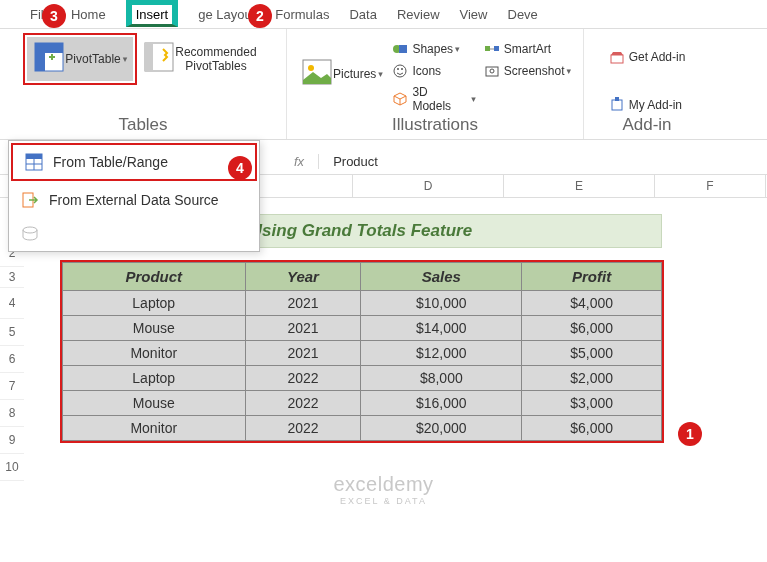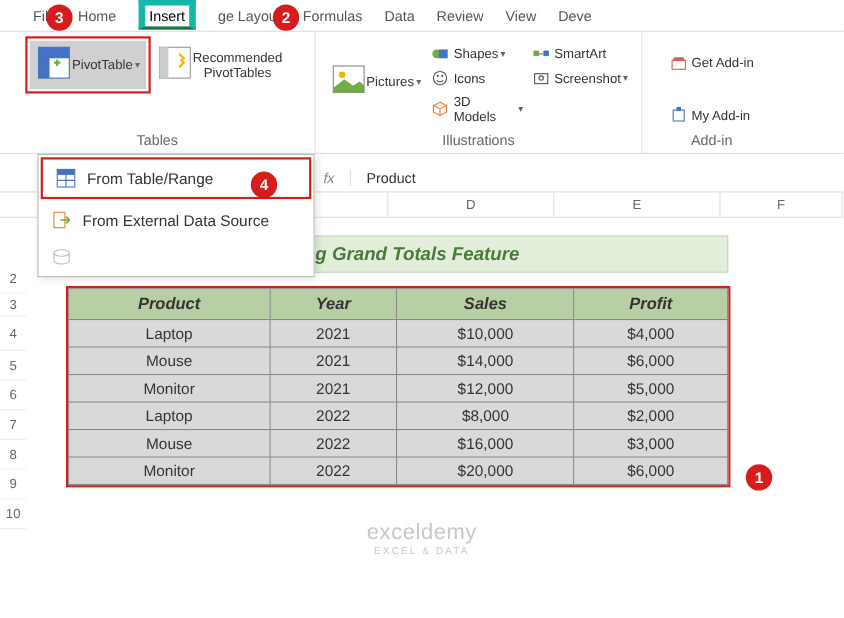--- a/index.html
+++ b/index.html
@@ -6,25 +6,25 @@
 .tabs{display:flex;align-items:center;height:28px;padding-left:20px;border-bottom:1px solid #ddd}
 .tab{padding:4px 10px;cursor:pointer;color:#555}
 .tab.active{color:#217346;font-weight:400}
 .tab-box{border:6px solid #14b8a6;padding:2px 4px;color:#000000}
 .tab-underline{border-bottom:3px solid #217346;padding-bottom:2px}
 .ribbon{display:flex;height:110px;border-bottom:1px solid #ddd;position:relative;background:#fff}
 .group{display:flex;flex-direction:column;align-items:center;padding:4px 8px;border-right:1px solid #e5e5e5}
 .btn-large{display:flex;flex-direction:row;align-items:center;padding:4px 6px;cursor:pointer;text-align:center;font-size:12px;line-height:1.2;min-width:68px}
 .btn-large .ico{width:32px;height:32px;margin-bottom:4px;display:flex;align-items:center;justify-content:center}
 .pivot-box{border:2.5px solid #d81b1b;padding:2px}
-.group-title{font-size:13px;color:#666;margin-top:auto}
+.group-title{font-size:17px;color:#666;margin-top:auto}
 .subbtn{display:flex;align-items:center;padding:2px 4px;font-size:12px;cursor:pointer;color:#333}
 .subbtn .sico{width:16px;height:16px;margin-right:4px}
 .illus{display:flex;flex-direction:column;gap:2px;padding-top:6px}
-.dropdown{position:absolute;top:140px;left:34px;width:250px;background:#fff;border:1px solid #bbb;box-shadow:2px 2px 8px rgba(0,0,0,.15);z-index:10}
+.dropdown{position:absolute;top:140px;left:8px;width:250px;background:#fff;border:1px solid #bbb;box-shadow:2px 2px 8px rgba(0,0,0,.15);z-index:10}
 .dd-item{display:flex;align-items:center;padding:8px 12px;cursor:pointer;font-size:14px}
 .dd-item.disabled{color:#aaa;cursor:default}
 .dd-item .dico{width:18px;height:18px;margin-right:10px}
 .dd-box{border:2.5px solid #d81b1b;margin:2px}
 .fbar{display:flex;align-items:center;height:26px;border-bottom:1px solid #ddd;font-size:13px;margin-top:8px}
 .fbar .fx{padding:0 14px;color:#888;font-style:italic;border-right:1px solid #ddd;margin-left:280px}
 .fbar .fval{padding-left:14px}
 .colhdrs{display:flex;height:22px;border-bottom:1px solid #ddd;font-size:12px;color:#666}
 .colhdr{border-right:1px solid #ddd;text-align:center;line-height:22px}
 .sheet{position:relative;padding-top:10px}

